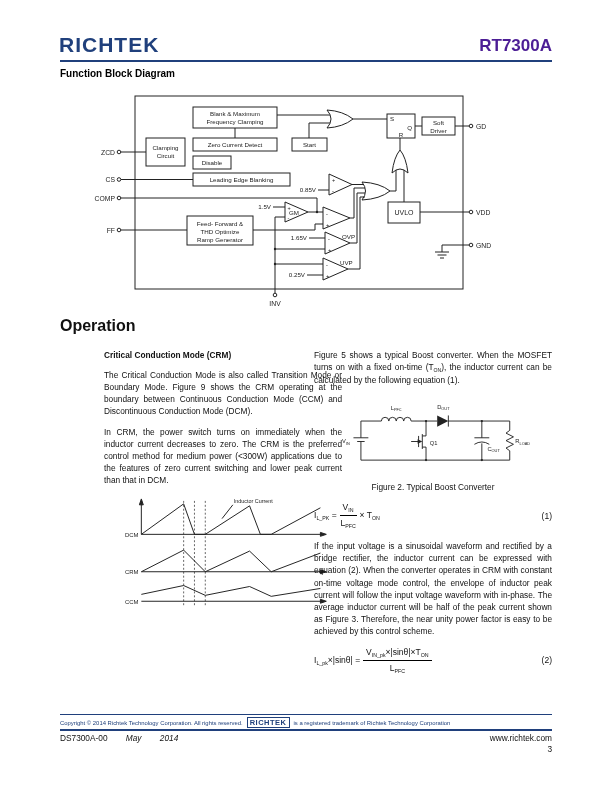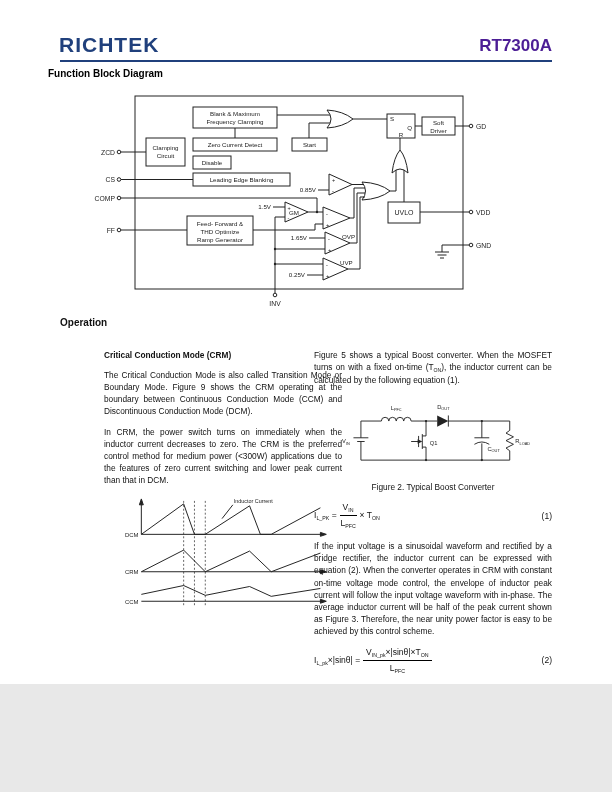--- a/index.html
+++ b/index.html
@@ -1,34 +1,34 @@
 <!DOCTYPE html>
 <html><head>
 <meta charset="utf-8">
 <style>
   * { margin:0; padding:0; box-sizing:border-box; }
   body { background:#e8e8e8; font-family:"Liberation Sans", sans-serif; }
-  .page { position:relative; width:612px; height:684px; background:#ffffff; margin:0 auto; overflow:hidden; color:#111; }
+  .page { position:relative; width:612px; height:792px; background:#ffffff; margin:0 auto; overflow:hidden; color:#111; }
 
   
   .logo { position:absolute; left:59px; top:33px; font-size:21px; font-weight:bold; letter-spacing:1px; color:#20407c; }
   .part { position:absolute; right:60px; top:36px; font-size:17px; font-weight:bold; color:#4c1d95; }
   .hrule { position:absolute; left:60px; right:60px; top:60px; height:2px; background:#20407c; }
-  .sectitle { position:absolute; left:48px; top:68px; font-size:10px; font-weight:bold; color:#000; }
+  .sectitle { position:absolute; left:60px; top:68px; font-size:10px; font-weight:bold; color:#000; }
 
   
   .diagram { position:absolute; left:90px; top:90px; width:410px; height:220px; }
   .diagram text { font-family:"Liberation Sans", sans-serif; fill:#222; }
   .blk { fill:#fff; stroke:#222; stroke-width:1; }
   .wire { stroke:#222; stroke-width:1; fill:none; }
   .gate { fill:#fff; stroke:#222; stroke-width:1; }
   .t6 { font-size:6.2px; } .t7 { font-size:7px; } .pinlab { font-size:6.8px; } .pm { font-size:5.5px; }
 
   
-  .optitle { position:absolute; left:60px; top:317px; font-size:10px; font-weight:bold; }
+  .optitle { position:absolute; left:60px; top:317px; font-size:16px; font-weight:bold; }
   .col { position:absolute; top:349px; width:238px; font-size:8.3px; line-height:1.45; text-align:justify; }
   .leftcol { left:60px;margin-left:44px; } .rightcol { left:314px; }
   .col h3 { font-size:8.3px; font-weight:bold; margin-bottom:8px; text-align:left; }
   .col p { margin-bottom:9px; }
   sub { font-size:0.62em; vertical-align:-0.3em; }
   .figwrap { text-align:center; margin-top:8px; }
   .figcap { font-size:8.3px; margin-top:3px; margin-bottom:8px; }
   .fig text { font-family:"Liberation Sans", sans-serif; fill:#222; }
   .fsub { font-size:4.2px; }
 

